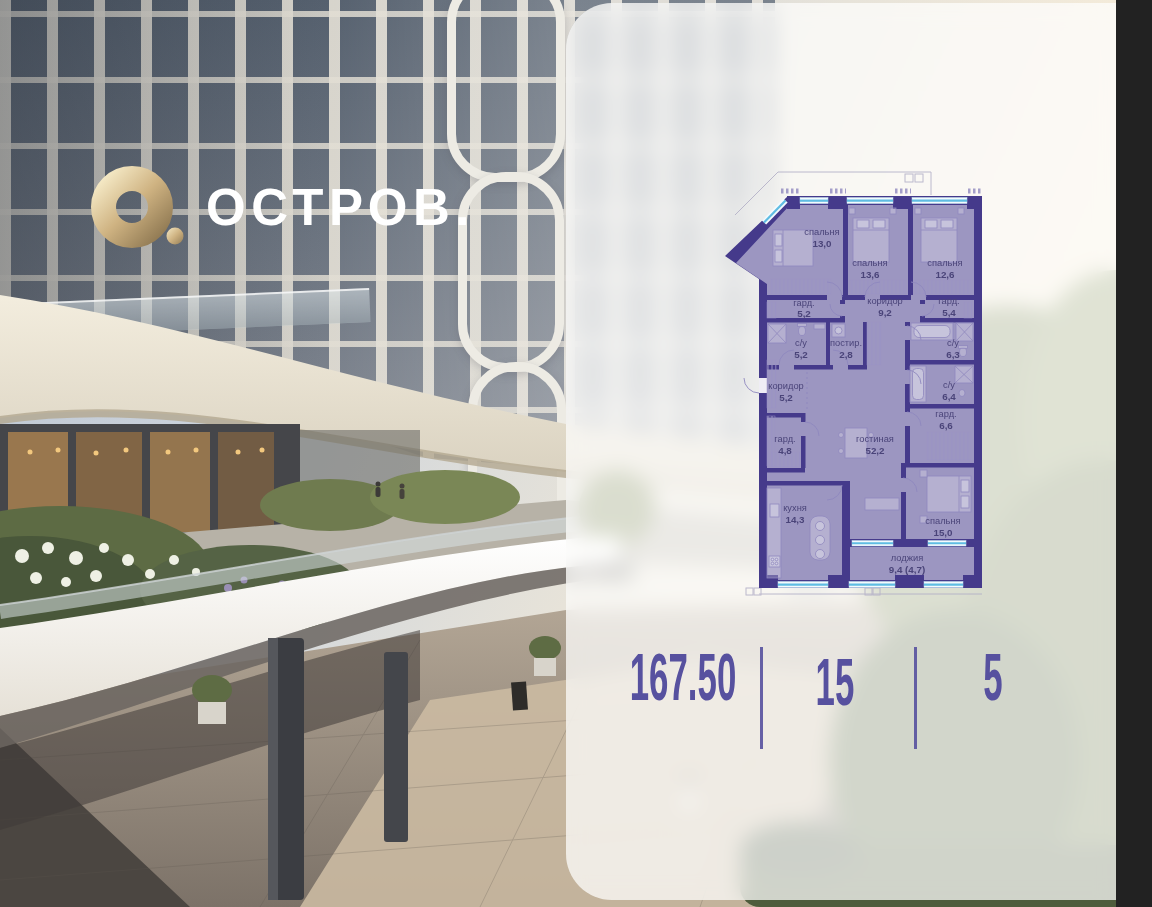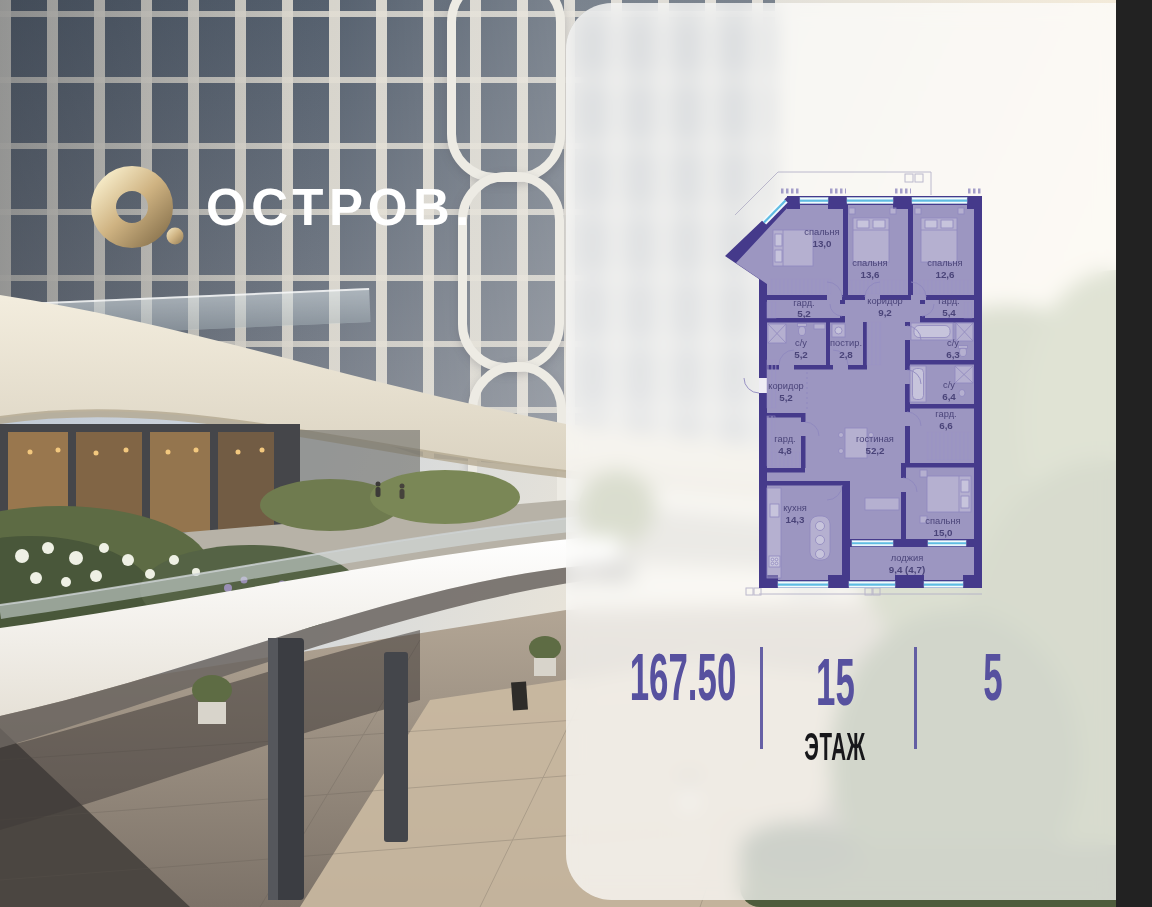--- a/index.html
+++ b/index.html
@@ -442,20 +442,19 @@
       <text class="ra" x="192" y="413">9,4 (4,7)</text>
     </g>
   </svg>
 
   <div class="stat" style="left:683px;top:643px;">
     <div><span class="num">167.50</span></div>
   </div>
   <div class="vdiv" style="left:760px;top:647px;"></div>
   <div class="stat" style="left:835px;top:648px;">
     <div><span class="num">15</span></div>
-    <div><span class="lab">ЭТАЖ</span></div>
   </div>
   <div class="vdiv" style="left:914px;top:647px;"></div>
   <div class="stat" style="left:993px;top:643px;">
     <div><span class="num">5</span></div>
   </div>
 
 </div>
 
 </body></html>

